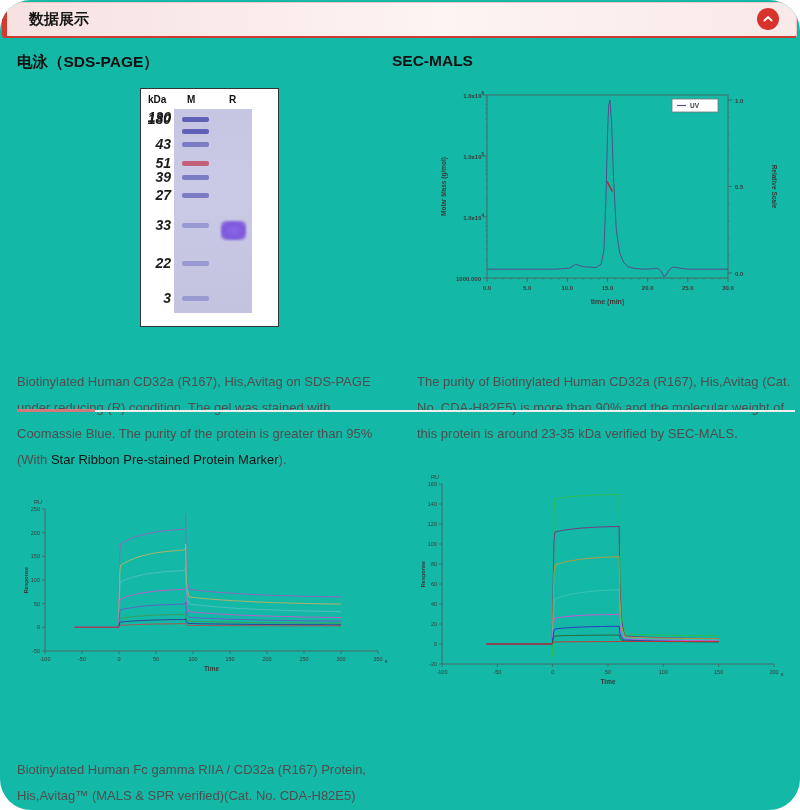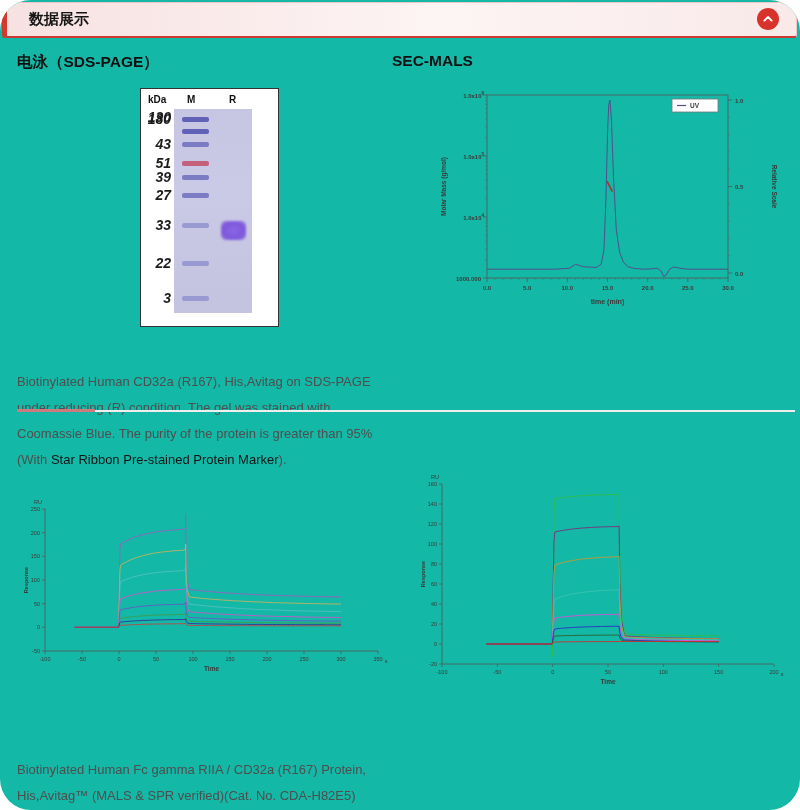--- a/index.html
+++ b/index.html
@@ -172,20 +172,21 @@
       <text x="0" y="0" font-size="6.5" text-anchor="middle" font-weight="bold" transform="translate(352,102.5) rotate(90)">Relative Scale</text>
       <text x="187.5" y="220" font-size="7" text-anchor="middle" font-weight="bold">time (min)</text>
       <rect x="252" y="15" width="46" height="13" fill="#fff" stroke="#777" stroke-width="0.8"></rect>
       <line x1="257" y1="21.5" x2="266" y2="21.5" stroke="#50508c" stroke-width="1.2"></line>
       <text x="270" y="24" font-size="6.5" text-anchor="start" font-weight="600">UV</text>
       <path d="M67.0 185.2L135.3 185.2L149.7 184.2L155.4 180.3L158.6 181.2L163.4 182.8L169.8 183.1L176.3 183.5L181.1 180.3L183.9 166.5L185.9 116.3L187.5 50.6L188.7 21.2L189.9 16.0L191.5 36.8L193.5 93.8L196.3 145.8L199.6 168.2L203.6 178.6L208.4 182.9L214.8 184.5L223.7 185.2L232.5 184.8L237.3 184.2L241.3 187.3L243.7 192.5L246.1 191.1L249.4 185.5L253.4 182.9L259.8 184.2L267.8 185.2L283.9 185.2L308.0 185.2" stroke="#50508c" stroke-width="1" fill="none" stroke-linejoin="round"></path>
       <line x1="187.09833333333333" y1="97.31" x2="192.32" y2="107.69" stroke="#b03030" stroke-width="1.6"></line>
     </svg>
 
   <p class="cap" style="left:17px;top:324px;width:374px;"><span>Biotinylated Human CD32a (R167), His,Avitag on SDS-PAGE under reducing (R) condition. The gel was stained with Coomassie Blue. The purity of the protein is greater than 95% (With </span><a class="link-dark">Star Ribbon Pre-stained Protein Marker</a><span>).</span></p>
+  <p class="cap" style="left:417px;top:324px;width:374px;">The purity of Biotinylated Human CD32a (R167), His,Avitag (Cat. No. CDA-H82E5) is more than 90% and the molecular weight of this protein is around 23-35 kDa verified by SEC-MALS.</p>
 
   <div class="divider">
     <div class="divider-accent"></div>
   </div>
 
 
   <svg class="chart" style="left:20px;top:487px;" width="372" height="200" viewBox="0 0 372 200">
       <path d="M25 22 L25 164 L358 164" stroke="#555" stroke-width="0.8" fill="none"></path>
       <line x1="25" y1="164" x2="25" y2="167" stroke="#555" stroke-width="0.7"></line>
       <text x="25" y="174" font-size="5.5" text-anchor="middle">-100</text>

